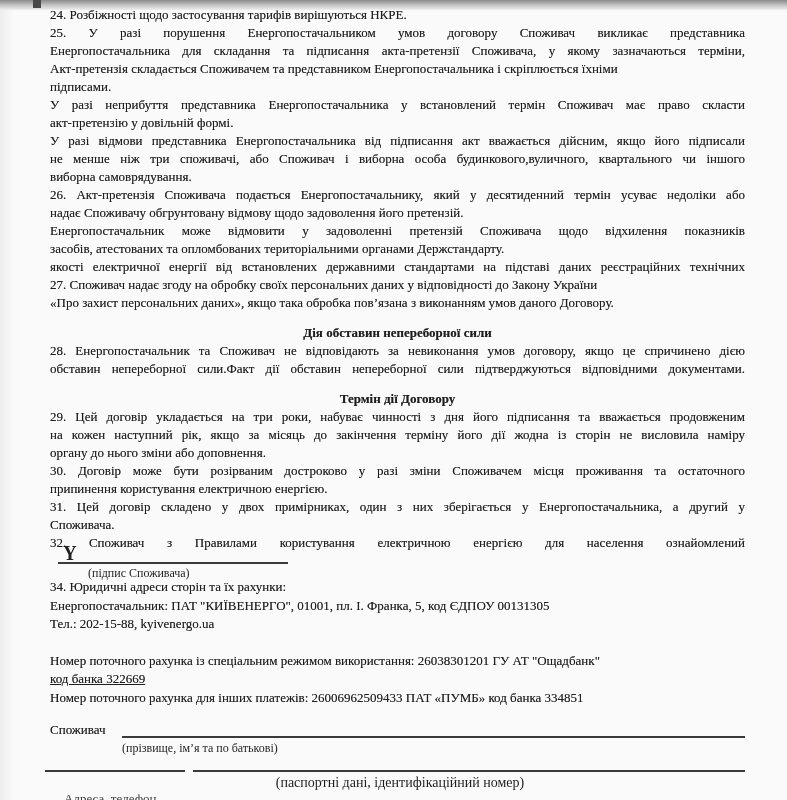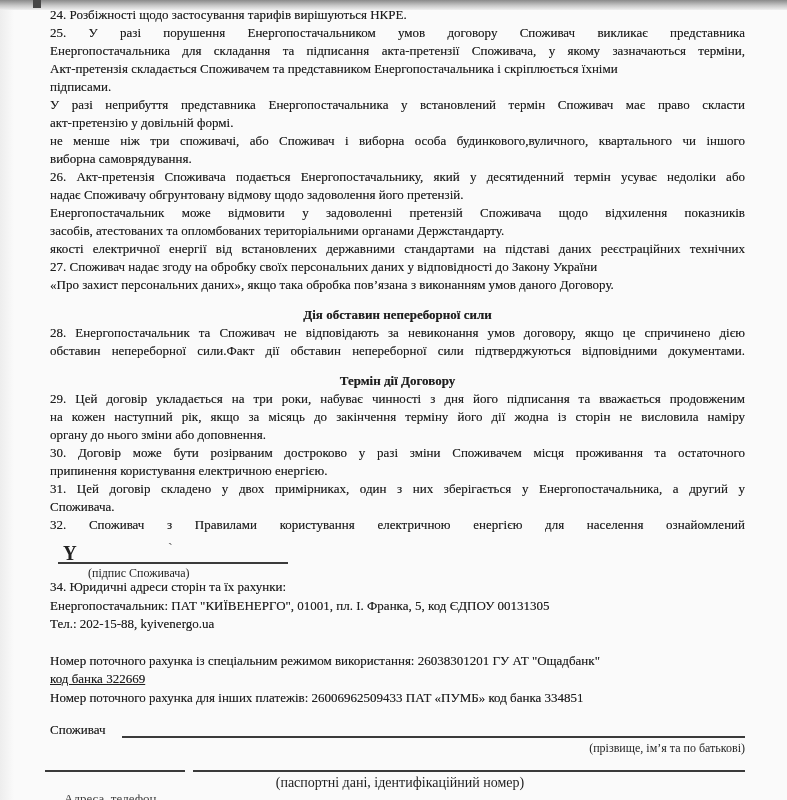--- a/index.html
+++ b/index.html
@@ -60,21 +60,21 @@
   .consumer-label{
     position:absolute;left:50px;top:722px;font-size:13px;
     text-shadow:0 0 .4px rgba(20,20,20,.5);
   }
   .consumer-line{
     position:absolute;left:122px;top:736px;width:623px;height:0;
     border-top:2px solid #3a3a3a;
   }
   .consumer-caption{
     position:absolute;left:122px;top:741px;width:623px;
-    text-align:right;font-size:12px;
+    text-align:left;font-size:12px;
   }
   .passport-line-1{
     position:absolute;left:45px;top:770px;width:140px;height:0;
     border-top:2px solid #3a3a3a;
   }
   .passport-line-2{
     position:absolute;left:193px;top:770px;width:552px;height:0;
     border-top:2px solid #3a3a3a;
   }
   .passport-caption{
@@ -94,20 +94,21 @@
   <div class="top-tick"></div>
 
   <div class="body-text" id="bodyLines">
       <div class="ln left">24. Розбіжності щодо застосування тарифів вирішуються НКРЕ.</div>
       <div class="ln justify">25. У разі порушення Енергопостачальником умов договору Споживач викликає представника</div>
       <div class="ln justify">Енергопостачальника для складання та підписання акта-претензії Споживача, у якому зазначаються терміни,</div>
       <div class="ln left">Акт-претензія складається Споживачем та представником Енергопостачальника і скріплюється їхніми</div>
       <div class="ln left">підписами.</div>
       <div class="ln justify">У разі неприбуття представника Енергопостачальника у встановлений термін Споживач має право скласти</div>
       <div class="ln left">акт-претензію у довільній формі.</div>
+      <div class="ln justify">У разі відмови представника Енергопостачальника від підписання акт вважається дійсним, якщо його підписали</div>
       <div class="ln justify">не менше ніж три споживачі, або Споживач і виборна особа будинкового,вуличного, квартального чи  іншого</div>
       <div class="ln left">виборна самоврядування.</div>
       <div class="ln justify">26. Акт-претензія Споживача подається Енергопостачальнику, який у десятиденний термін усуває недоліки або</div>
       <div class="ln left">надає Споживачу обгрунтовану відмову щодо задоволення його претензій.</div>
       <div class="ln justify">Енергопостачальник може відмовити у задоволенні претензій Споживача щодо відхилення показників</div>
       <div class="ln left">засобів, атестованих та опломбованих територіальними органами Держстандарту.</div>
       <div class="ln justify">якості електричної енергії від встановлених державними стандартами на підставі даних реєстраційних технічних</div>
       <div class="ln left">27. Споживач надає згоду на обробку своїх персональних даних у відповідності до Закону України</div>
       <div class="ln left">«Про захист персональних даних», якщо така обробка пов’язана з виконанням умов даного Договору.</div>
       <div class="ln center bold">Дія обставин непереборної сили</div>

